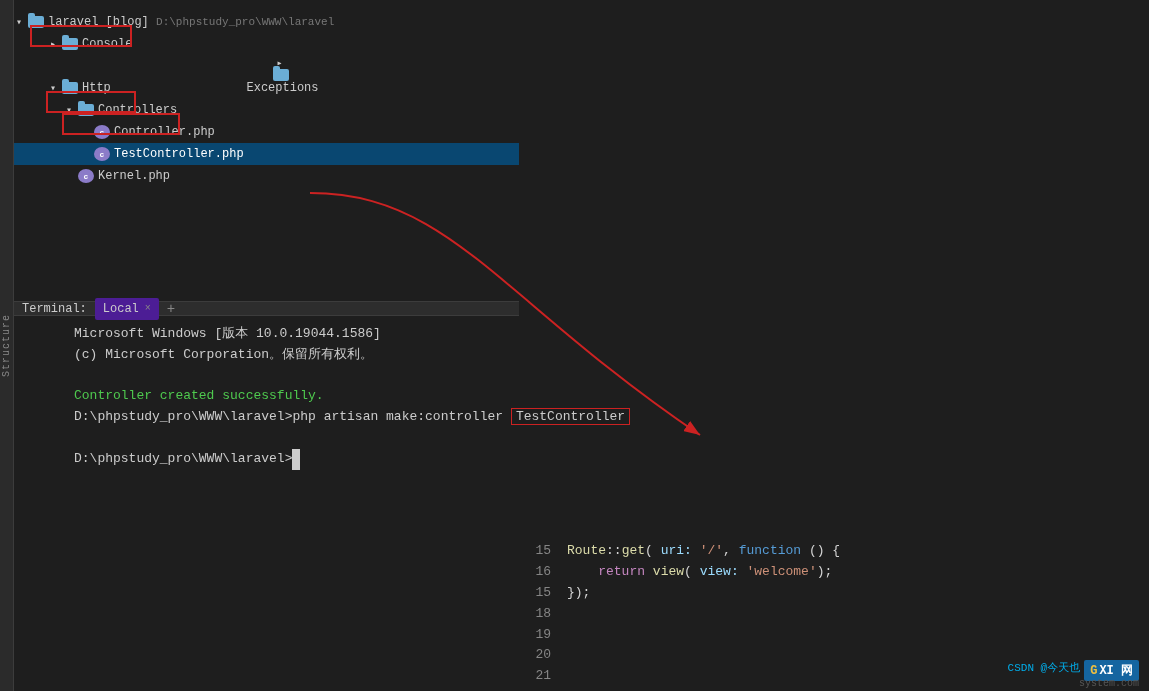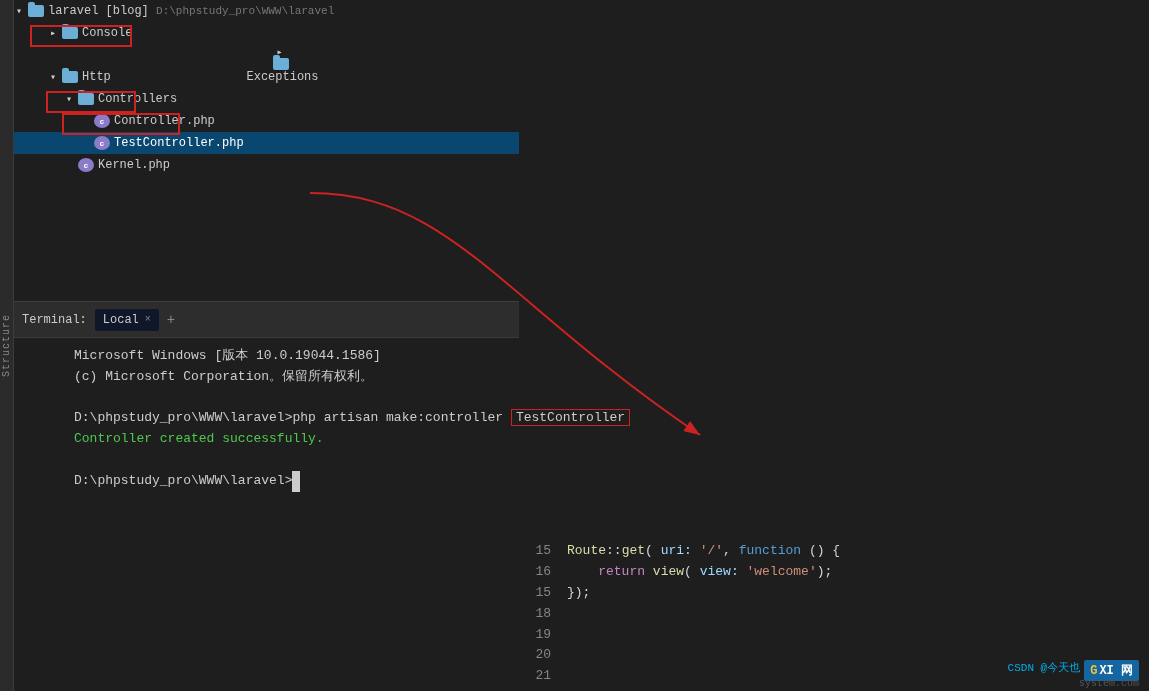--- a/index.html
+++ b/index.html
@@ -39,21 +39,21 @@
       font-size: 13px;
       color: #cccccc;
       cursor: pointer;
       height: 22px;
     }
     .tree-item.selected {
       background: #094771;
       color: #ffffff;
     }
 
-    .tree-indent-1 { padding-left: 8px; }
+    .tree-indent-1 { padding-left: 8px; margin-top: 11px; }
 
     .arrow {
       display: inline-block;
       width: 12px;
       font-size: 10px;
       color: #cccccc;
       flex-shrink: 0;
     }
     .arrow.down::before { content: '▾'; }
     .arrow.right::before { content: '▸'; }
@@ -108,35 +108,35 @@
     .terminal-section {
       border-top: 1px solid #3c3c3c;
       background: #1e1e1e;
       height: 390px;
     }
 
     .terminal-tabs {
       display: flex;
       align-items: center;
       background: #2d2d2d;
-      height: 36px;
+      height: 14px;
       padding: 0 8px;
       border-bottom: 1px solid #3c3c3c;
     }
 
     .terminal-tab-label {
       font-size: 12px;
       color: #cccccc;
       margin-right: 8px;
     }
 
     .terminal-tab {
       display: flex;
       align-items: center;
-      background: #0f172a;
+      background: #4c1d95;
       padding: 2px 8px;
       font-size: 12px;
       color: #cccccc;
       height: 22px;
       border-radius: 2px;
     }
 
     .terminal-tab-close {
       margin-left: 6px;
       font-size: 10px;
@@ -328,22 +328,22 @@
           <span>Local</span>
           <span class="terminal-tab-close">×</span>
         </div>
         <span class="terminal-add">+</span>
       </div>
 
       <div class="terminal-body" style="position:relative;">
         <div class="terminal-line">Microsoft Windows [版本 10.0.19044.1586]</div>
         <div class="terminal-line">(c) Microsoft Corporation。保留所有权利。</div>
         <div class="terminal-line">&nbsp;</div>
+        <div class="terminal-line green-text">Controller created successfully.</div>
         <div class="terminal-line">D:\phpstudy_pro\WWW\laravel&gt;php artisan make:controller <span class="cmd-highlight" style="border:1px solid #cc2222;">TestController</span></div>
-        <div class="terminal-line green-text">Controller created successfully.</div>
         <div class="terminal-line">&nbsp;</div>
         <div class="terminal-line">D:\phpstudy_pro\WWW\laravel&gt;<span style="background:#cccccc; width:8px; display:inline-block;">&nbsp;</span></div>
       </div>
     </div>
   </div>
 
   <div class="right-main" style="flex:1; background:#1e1e1e; display:flex; flex-direction:column;">
     <div class="code-content" style="flex:1; display:flex; flex-direction:row;align-items:flex-end;">
       <div class="line-numbers">
         <div>15</div>

